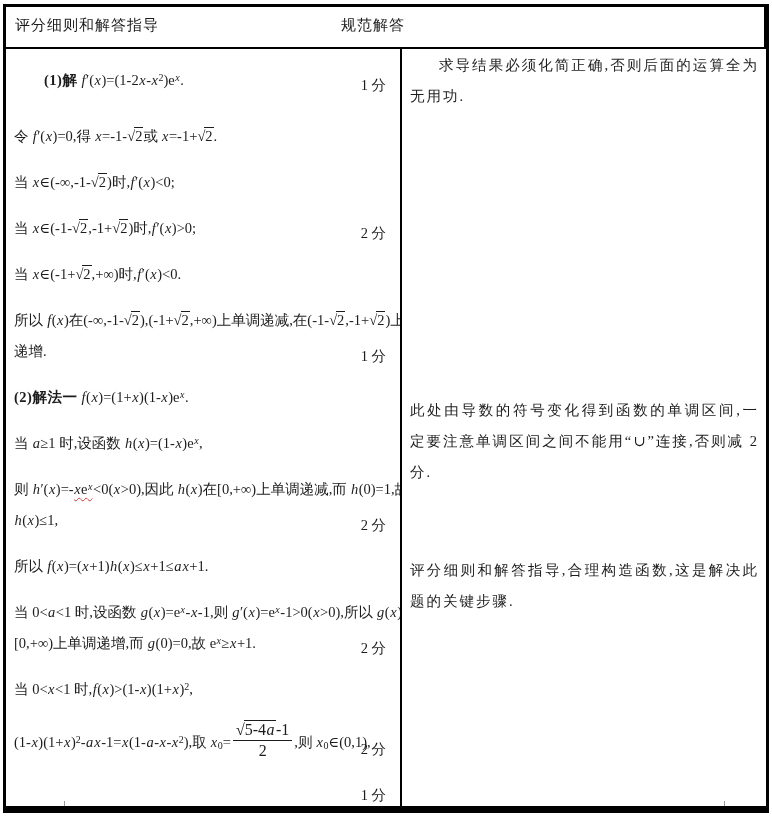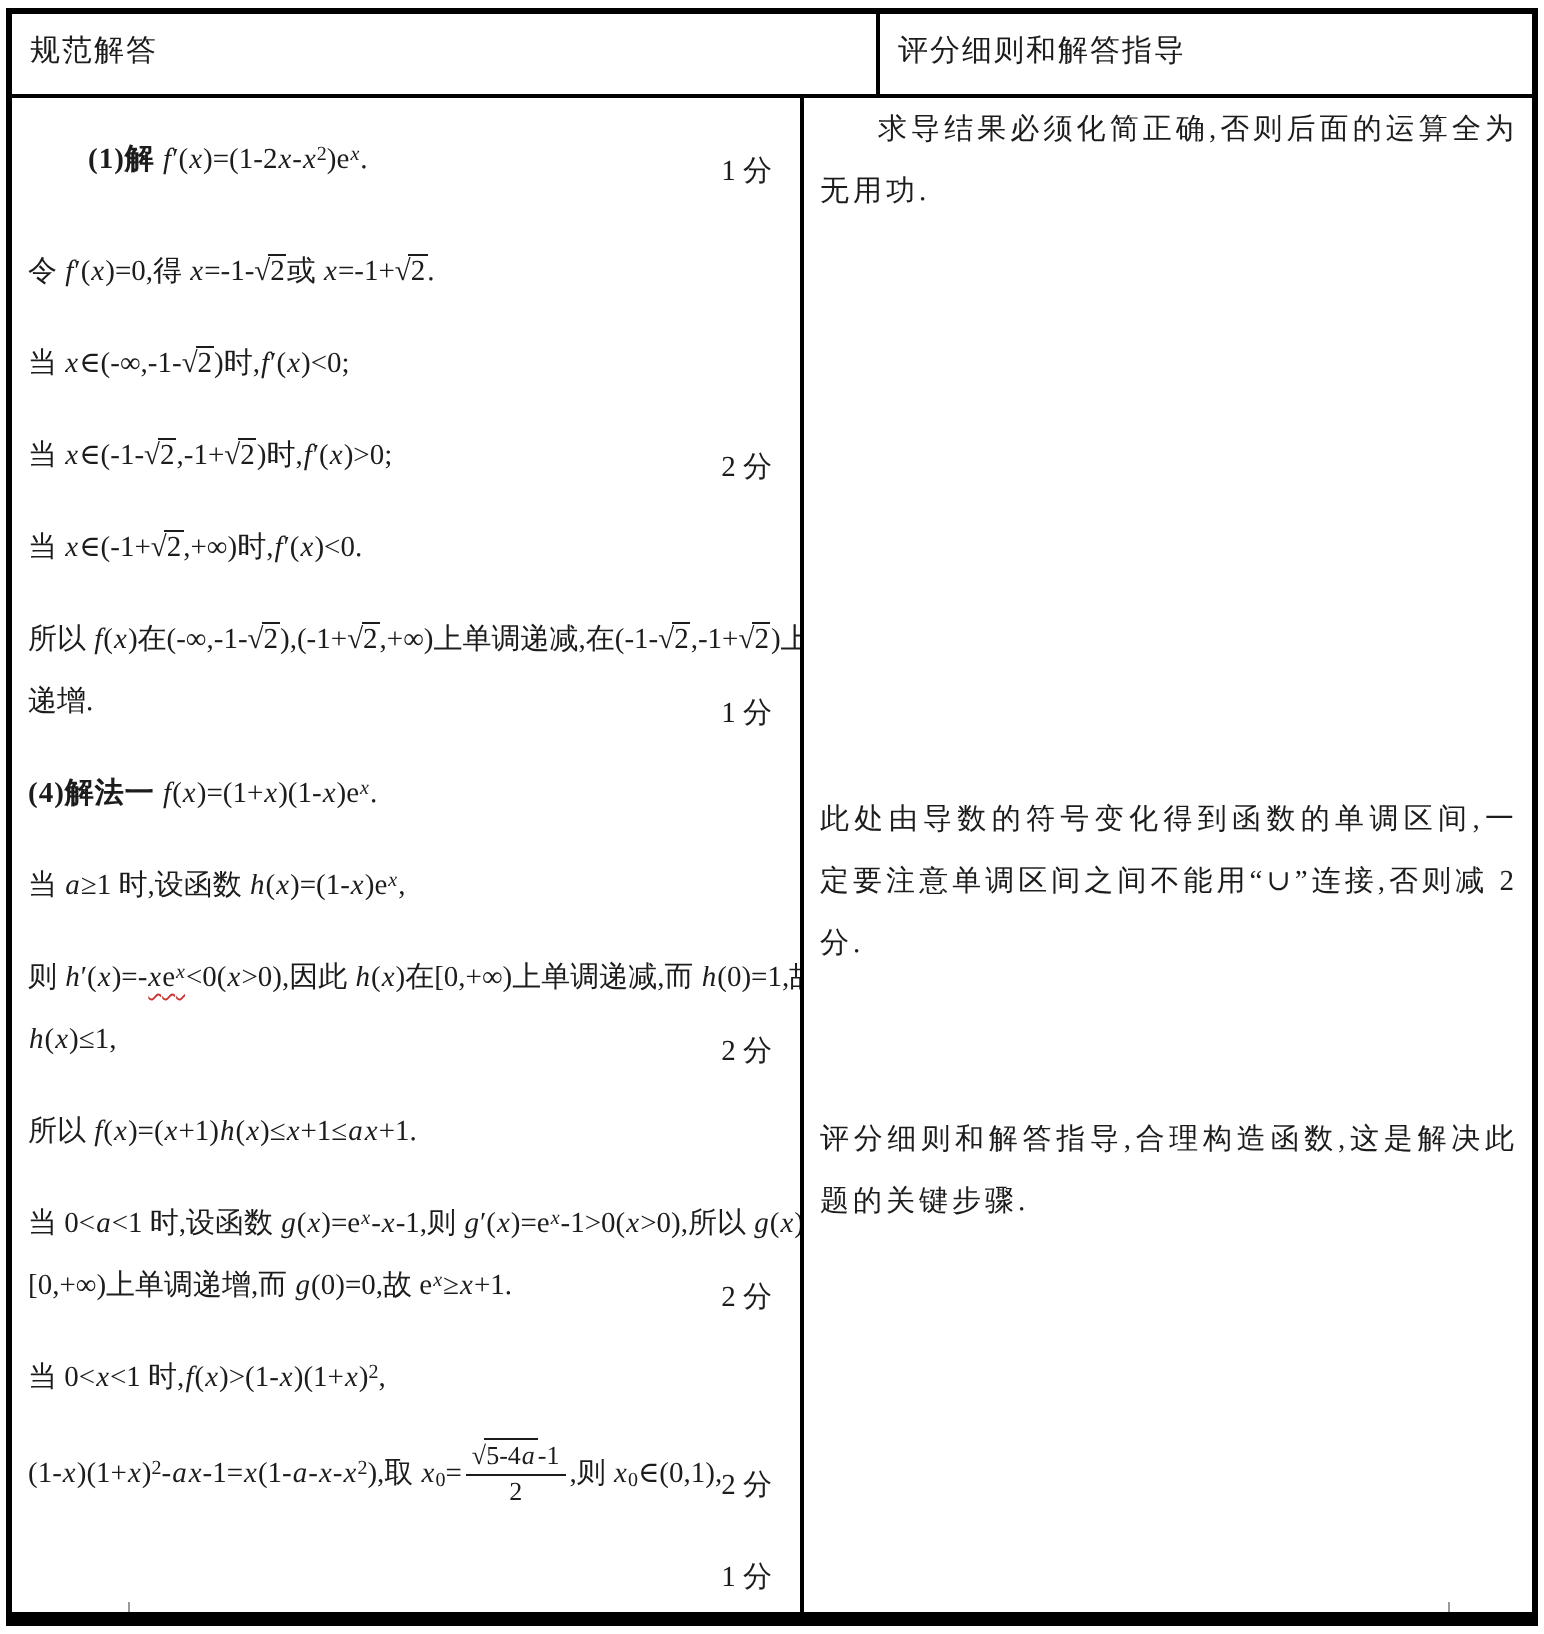--- a/index.html
+++ b/index.html
@@ -35,21 +35,21 @@
   .mtext i{font-style:italic;padding:0 .5px;}
   .mtext b{font-weight:bold;letter-spacing:.5px;}
   sup,sub{font-size:10px;line-height:0;}
   sup{vertical-align:4px;}
   sub{vertical-align:-2px;}
   
   .sq{white-space:nowrap;}
   .sq .rad{letter-spacing:-1px;}
   .sq .ol{border-top:1px solid #1c1c1c;padding:0 1px;}
   
-  .frac{display:inline-block;vertical-align:-9px;text-align:center;margin:0 2px;line-height:1.2;font-size:13px;}
+  .frac{display:inline-block;vertical-align:-9px;text-align:center;margin:0 2px;line-height:1.2;font-size:16px;}
   .frac .num{display:block;padding:0 3px 1px 3px;}
   .frac .den{display:block;border-top:1px solid #1c1c1c;}
   
   .wavy{text-decoration:underline;text-decoration-style:wavy;text-decoration-color:#cc3333;text-decoration-thickness:1px;text-underline-offset:3px;}
   
   .note{
     position:absolute;left:0;right:0;
     padding:0 7px 0 8px;font-size:14.5px;line-height:31px;
     letter-spacing:2px;text-align:justify;
   }
@@ -60,22 +60,22 @@
   
   .tick{position:absolute;width:1px;height:5px;background:#9a9a9a;bottom:0;}
   .tick.t1{left:58px;}
   .tick.t2{left:718px;}
 </style>
 </head>
 <body>
 
 <div class="tbl">
   <div class="hdr">
+    <div class="hcell right">评分细则和解答指导</div>
     <div class="hcell left">规范解答</div>
-    <div class="hcell right">评分细则和解答指导</div>
   </div>
   <div class="tbody">
     <div class="col-left">
         <div class="para">
           <div class="line indent"><span class="mtext"><b>(1)解</b> <i>f</i>′(<i>x</i>)=(1-2<i>x</i>-<i>x</i><sup>2</sup>)e<sup><i>x</i></sup>.</span><span class="score">1 分</span></div>
         </div>
         <div class="para">
           <div class="line"><span class="mtext">令 <i>f</i>′(<i>x</i>)=0,得 <i>x</i>=-1-<span class="sq"><span class="rad">√</span><span class="ol">2</span></span>或 <i>x</i>=-1+<span class="sq"><span class="rad">√</span><span class="ol">2</span></span>.</span></div>
         </div>
         <div class="para">
@@ -85,21 +85,21 @@
           <div class="line"><span class="mtext">当 <i>x</i>∈(-1-<span class="sq"><span class="rad">√</span><span class="ol">2</span></span>,-1+<span class="sq"><span class="rad">√</span><span class="ol">2</span></span>)时,<i>f</i>′(<i>x</i>)&gt;0;</span><span class="score">2 分</span></div>
         </div>
         <div class="para">
           <div class="line"><span class="mtext">当 <i>x</i>∈(-1+<span class="sq"><span class="rad">√</span><span class="ol">2</span></span>,+∞)时,<i>f</i>′(<i>x</i>)&lt;0.</span></div>
         </div>
         <div class="para">
           <div class="line"><span class="mtext">所以 <i>f</i>(<i>x</i>)在(-∞,-1-<span class="sq"><span class="rad">√</span><span class="ol">2</span></span>),(-1+<span class="sq"><span class="rad">√</span><span class="ol">2</span></span>,+∞)上单调递减,在(-1-<span class="sq"><span class="rad">√</span><span class="ol">2</span></span>,-1+<span class="sq"><span class="rad">√</span><span class="ol">2</span></span>)上单调</span></div>
           <div class="line"><span class="mtext">递增.</span><span class="score">1 分</span></div>
         </div>
         <div class="para">
-          <div class="line"><span class="mtext"><b>(4)解法一</b> <i>f</i>(<i>x</i>)=(1+<i>x</i>)(1-<i>x</i>)e<sup><i>x</i></sup>.</span></div>
+          <div class="line"><span class="mtext"><b>(2)解法一</b> <i>f</i>(<i>x</i>)=(1+<i>x</i>)(1-<i>x</i>)e<sup><i>x</i></sup>.</span></div>
         </div>
         <div class="para">
           <div class="line"><span class="mtext">当 <i>a</i>≥1 时,设函数 <i>h</i>(<i>x</i>)=(1-<i>x</i>)e<sup><i>x</i></sup>,</span></div>
         </div>
         <div class="para">
           <div class="line"><span class="mtext">则 <i>h</i>′(<i>x</i>)=-<span class="wavy"><i>x</i>e<sup><i>x</i></sup></span>&lt;0(<i>x</i>&gt;0),因此 <i>h</i>(<i>x</i>)在[0,+∞)上单调递减,而 <i>h</i>(0)=1,故</span></div>
           <div class="line"><span class="mtext"><i>h</i>(<i>x</i>)≤1,</span><span class="score">2 分</span></div>
         </div>
         <div class="para">
           <div class="line"><span class="mtext">所以 <i>f</i>(<i>x</i>)=(<i>x</i>+1)<i>h</i>(<i>x</i>)≤<i>x</i>+1≤<i>a</i><i>x</i>+1.</span></div>

